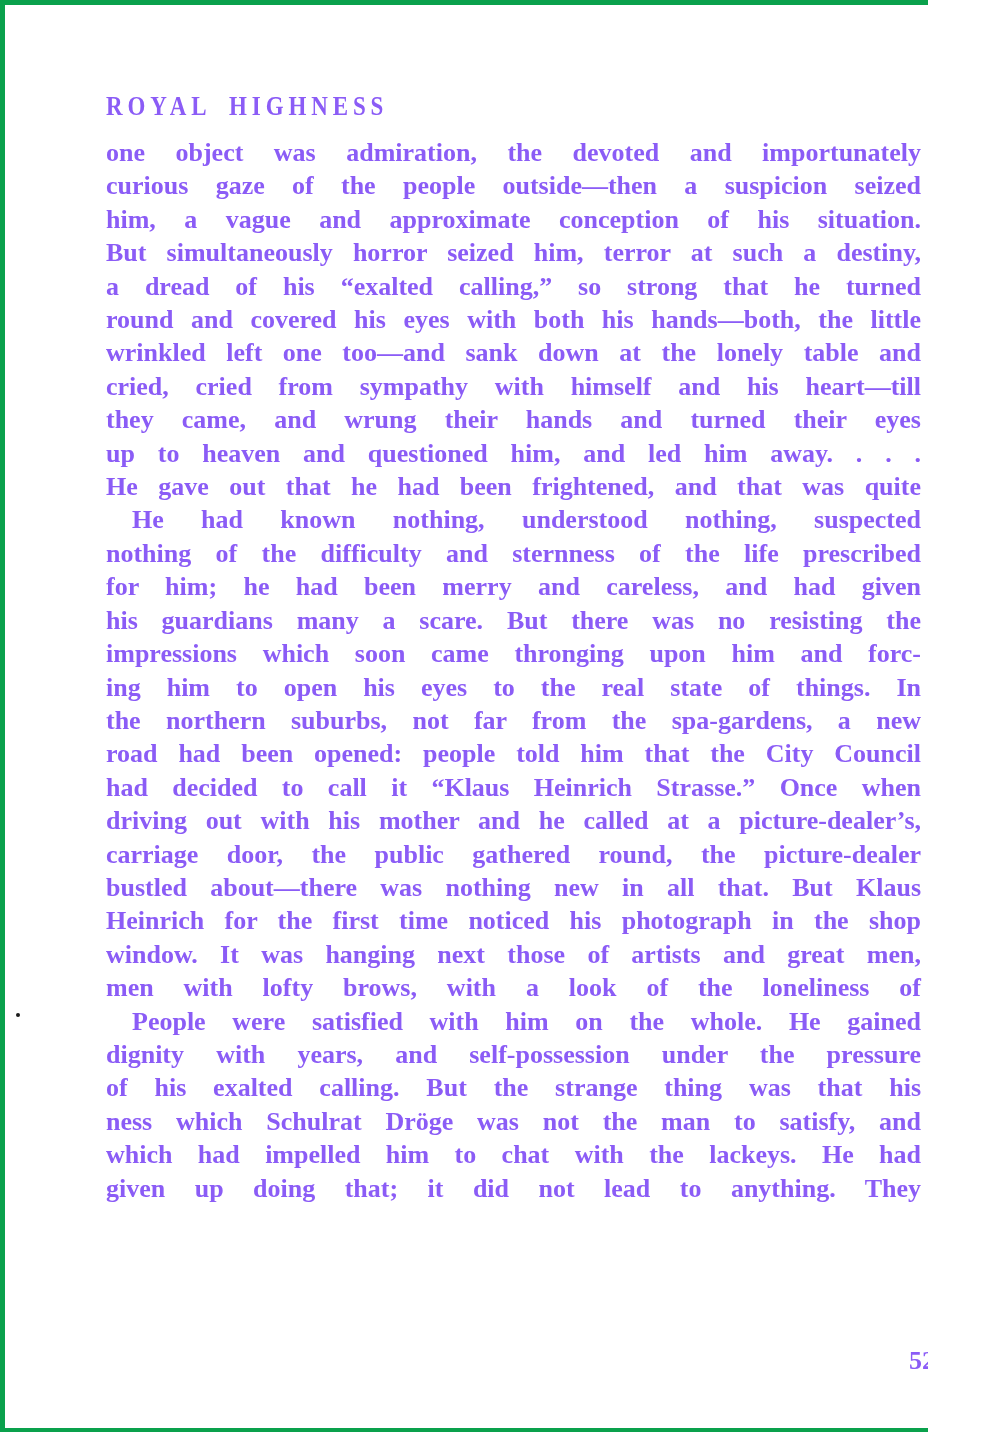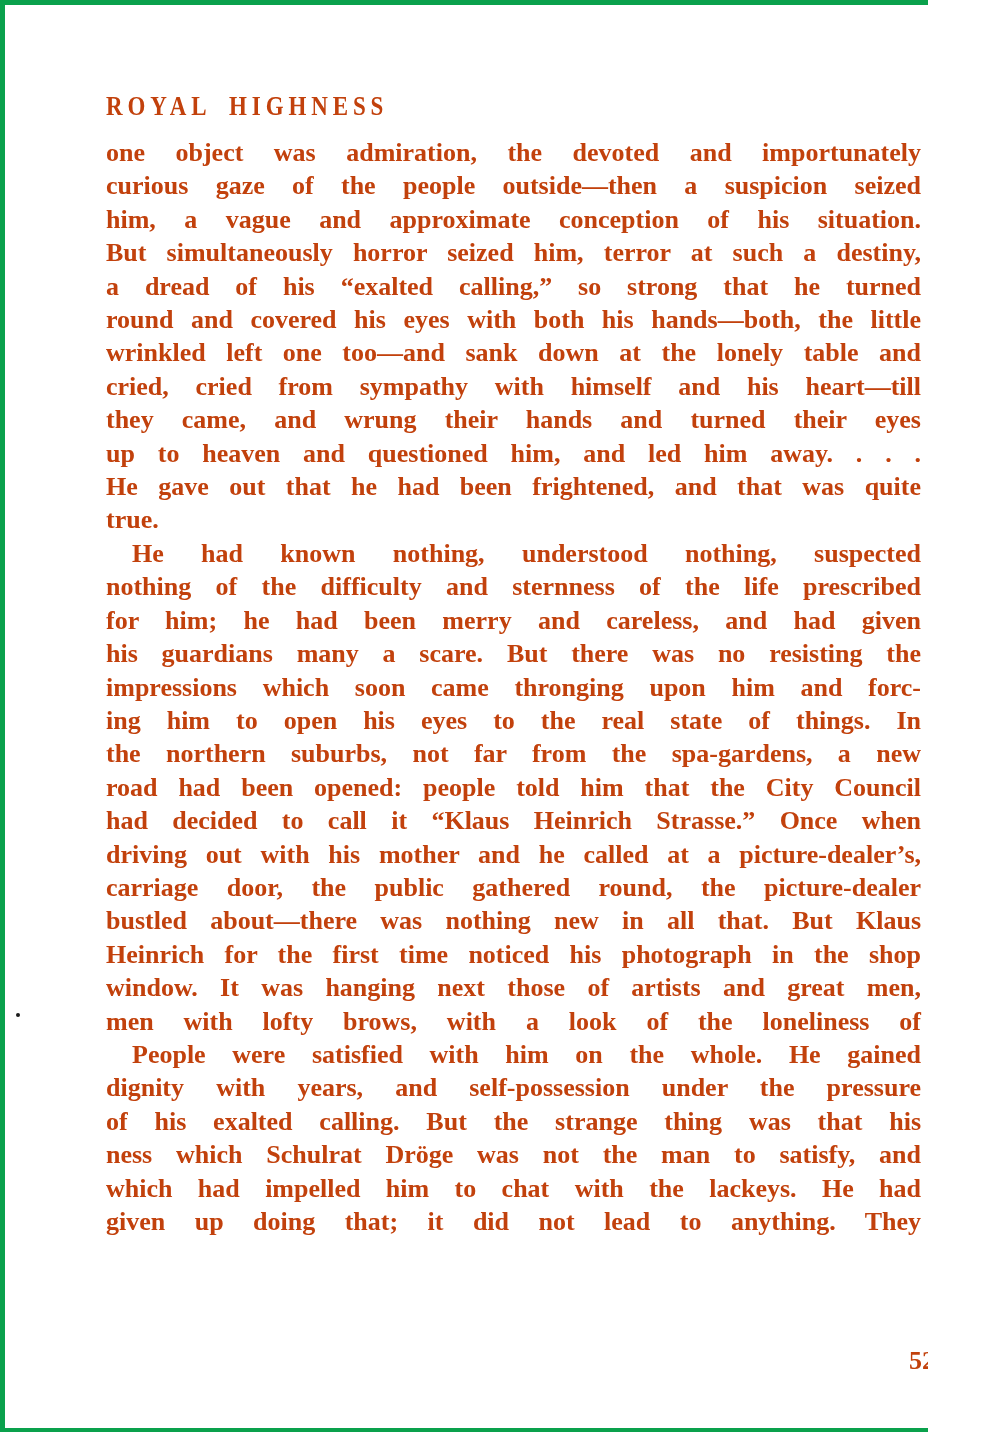--- a/index.html
+++ b/index.html
@@ -7,21 +7,21 @@
     padding: 0;
     background: #ffffff;
   }
   .page {
     position: relative;
     width: 928px;
     height: 1432px;
     background: #ffffff;
     overflow: hidden;
     font-family: "Liberation Serif", "DejaVu Serif", serif;
-    color: #c2410c;
+    color: #8b5cf6;
   }
   
   .edge {
     position: absolute;
     background: #0aa14c;
   }
   .edge-left   { left: 0; top: 0; width: 5px; height: 1432px; }
   .edge-top    { left: 0; top: 0; width: 1000px; height: 5px; }
   .edge-bottom { left: 0; bottom: 0; width: 1000px; height: 4px; }
 
@@ -86,21 +86,20 @@
       <div class="line">curious gaze of the people outside—then a suspicion seized</div>
       <div class="line">him, a vague and approximate conception of his situation.</div>
       <div class="line">But simultaneously horror seized him, terror at such a destiny,</div>
       <div class="line">a dread of his “exalted calling,” so strong that he turned</div>
       <div class="line">round and covered his eyes with both his hands—both, the little</div>
       <div class="line">wrinkled left one too—and sank down at the lonely table and</div>
       <div class="line">cried, cried from sympathy with himself and his heart—till</div>
       <div class="line">they came, and wrung their hands and turned their eyes</div>
       <div class="line">up to heaven and questioned him, and led him away. . . .</div>
       <div class="line">He gave out that he had been frightened, and that was quite</div>
-      <div class="line no-stretch">true.</div>
       <div class="line indent">He had known nothing, understood nothing, suspected</div>
       <div class="line">nothing of the difficulty and sternness of the life prescribed</div>
       <div class="line">for him; he had been merry and careless, and had given</div>
       <div class="line">his guardians many a scare. But there was no resisting the</div>
       <div class="line">impressions which soon came thronging upon him and forc-</div>
       <div class="line">ing him to open his eyes to the real state of things. In</div>
       <div class="line">the northern suburbs, not far from the spa-gardens, a new</div>
       <div class="line">road had been opened: people told him that the City Council</div>
       <div class="line">had decided to call it “Klaus Heinrich Strasse.” Once when</div>
       <div class="line">driving out with his mother and he called at a picture-dealer’s,</div>

